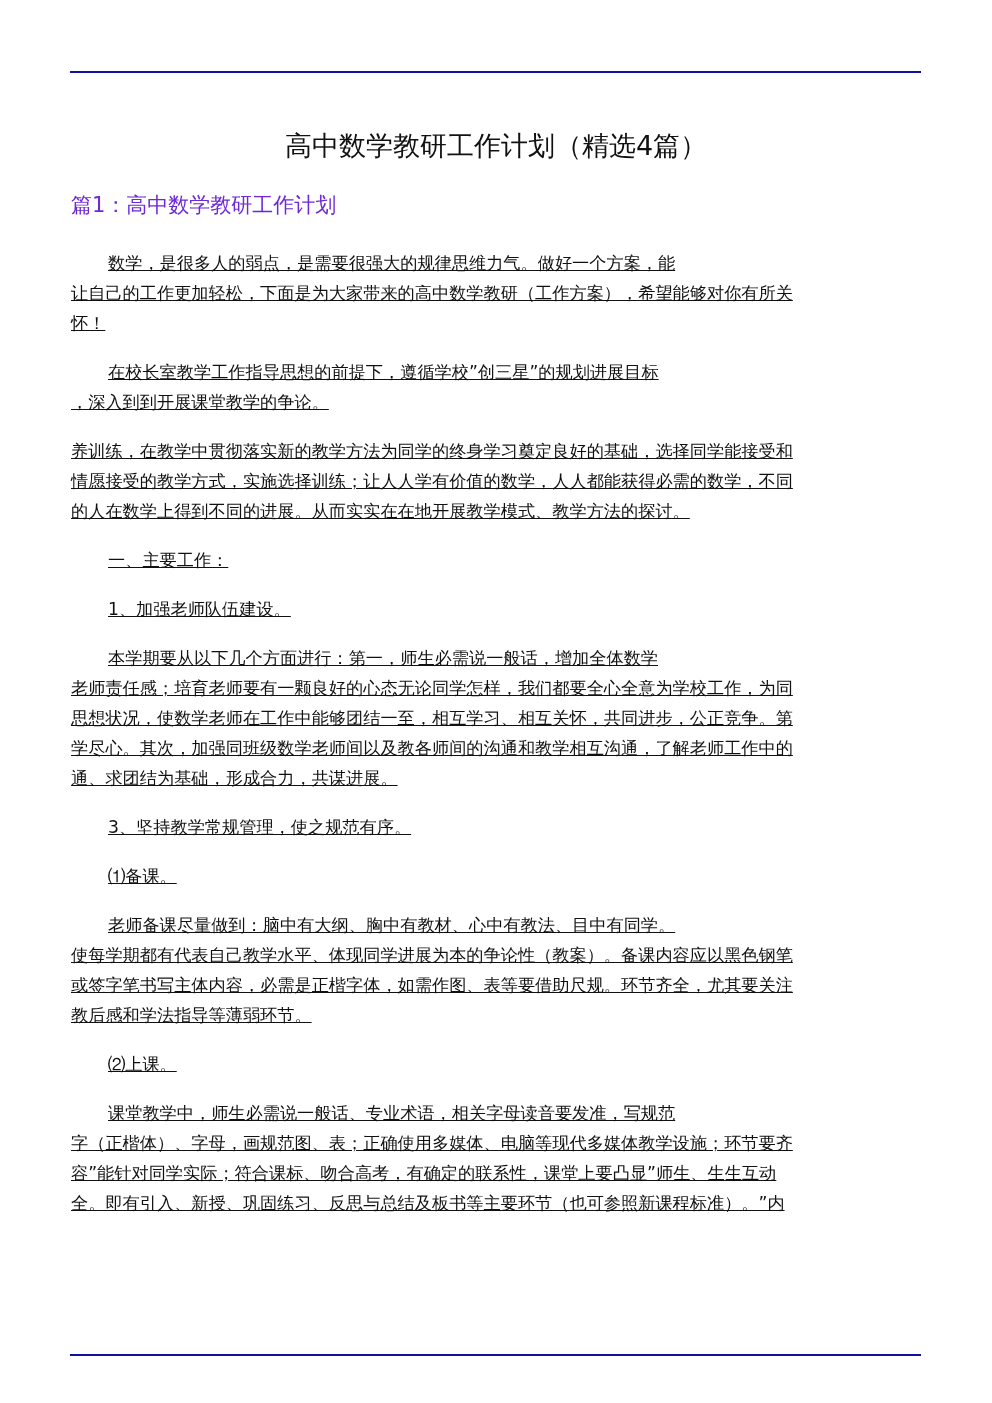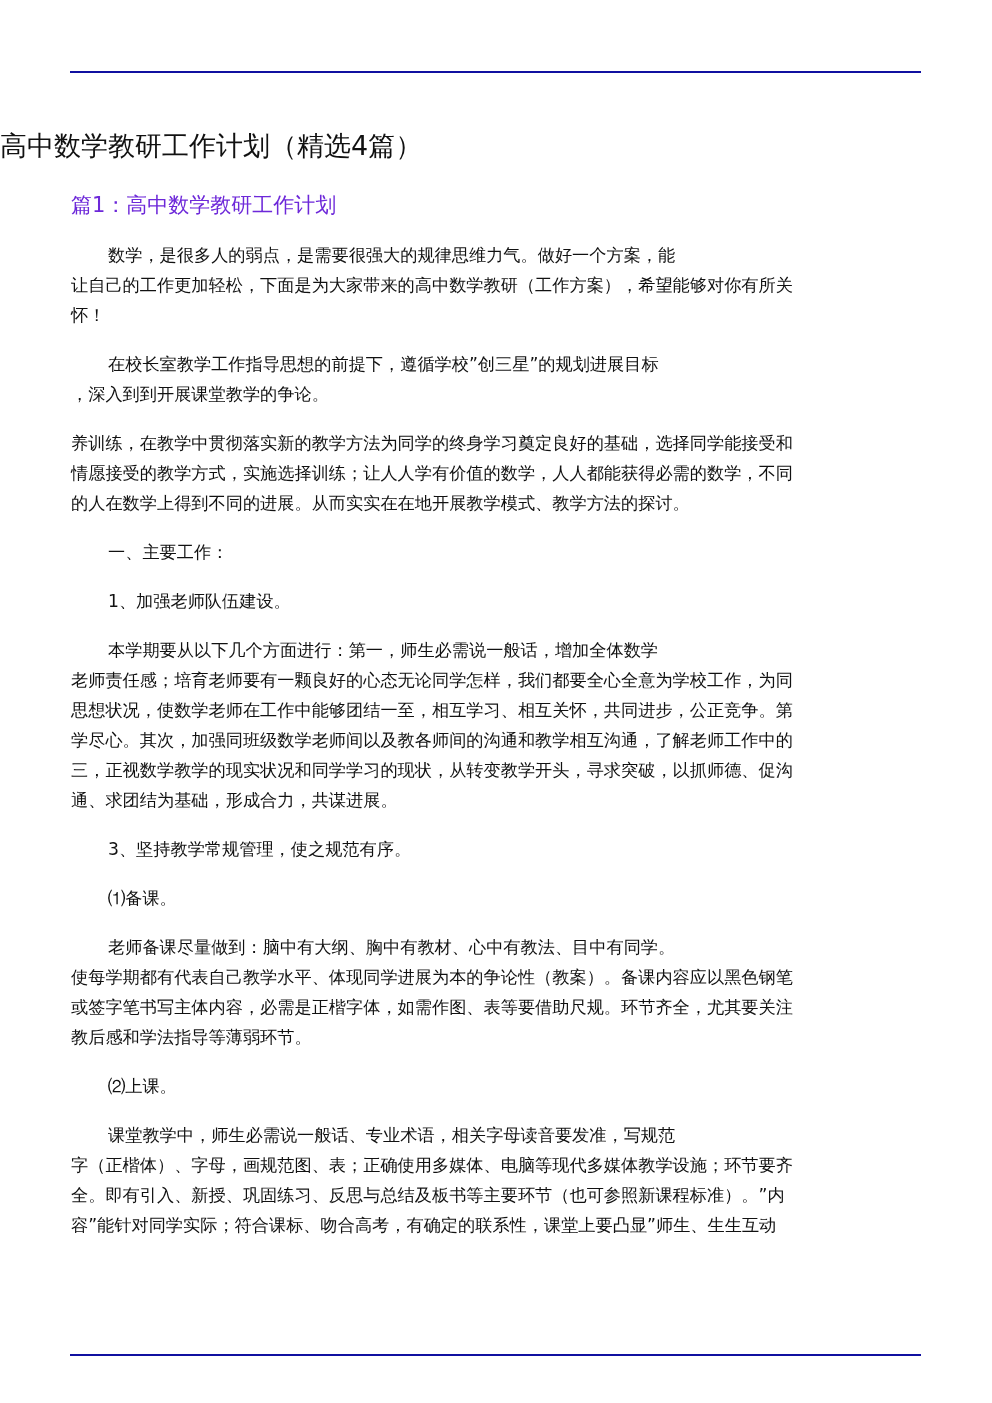--- a/index.html
+++ b/index.html
@@ -9,32 +9,32 @@
       color: #111111;
     }
     .rule {
       position: absolute; left: 70px; width: 851px; height: 2px;
       background: #1010a0;
     }
     .rule.top { top: 71px; }
     .rule.bottom { top: 1354px; }
     .title {
       position: absolute; top: 128px; left: 0; width: 992px;
-      text-align: left; font-size: 27px; color: #111;
+      text-align: center; font-size: 27px; color: #111;
       letter-spacing: 0px;
     }
     .section-heading {
       position: absolute; top: 191px; left: 71px;
       font-size: 21px; color: #6d28d9;
     }
     .content {
       position: absolute; top: 240px; left: 71px; width: 842px;
       font-size: 17.2px; line-height: 30px; color: #111;
     }
-    .para { margin: 0 0 19px 0; }
+    .para { margin: 8px 0 19px 0; text-decoration: underline; }
     .para .line { display: block; white-space: nowrap; }
     .para .line.first { padding-left: 37px; }
     .para.single .line { padding-left: 37px; }
     .page-num {
       position: absolute; top: 1424px; left: 825px;
       font-family: Liberation Sans, sans-serif;
       font-size: 17px; color: #e8141a;
     }
   </style>
 </head>
@@ -71,21 +71,20 @@
 
   <p class="para single">
     <span class="line">1、加强老师队伍建设。</span>
   </p>
 
   <p class="para">
     <span class="line first">本学期要从以下几个方面进行：第一，师生必需说一般话，增加全体数学</span>
     <span class="line">老师责任感；培育老师要有一颗良好的心态无论同学怎样，我们都要全心全意为学校工作，为同</span>
     <span class="line">思想状况，使数学老师在工作中能够团结一至，相互学习、相互关怀，共同进步，公正竞争。第</span>
     <span class="line">学尽心。其次，加强同班级数学老师间以及教各师间的沟通和教学相互沟通，了解老师工作中的</span>
-    <span class="line">三，正视数学教学的现实状况和同学学习的现状，从转变教学开头，寻求突破，以抓师德、促沟</span>
     <span class="line">通、求团结为基础，形成合力，共谋进展。</span>
   </p>
 
   <p class="para single">
     <span class="line">3、坚持教学常规管理，使之规范有序。</span>
   </p>
 
   <p class="para single">
     <span class="line">⑴备课。</span>
   </p>
@@ -97,20 +96,20 @@
     <span class="line">教后感和学法指导等薄弱环节。</span>
   </p>
 
   <p class="para single">
     <span class="line">⑵上课。</span>
   </p>
 
   <p class="para">
     <span class="line first">课堂教学中，师生必需说一般话、专业术语，相关字母读音要发准，写规范</span>
     <span class="line">字（正楷体）、字母，画规范图、表；正确使用多媒体、电脑等现代多媒体教学设施；环节要齐</span>
+    <span class="line">容”能针对同学实际；符合课标、吻合高考，有确定的联系性，课堂上要凸显”师生、生生互动</span>
     <span class="line">全。即有引入、新授、巩固练习、反思与总结及板书等主要环节（也可参照新课程标准）。”内</span>
-    <span class="line">容”能针对同学实际；符合课标、吻合高考，有确定的联系性，课堂上要凸显”师生、生生互动</span>
   </p>
 </div>
 
 <div class="rule bottom"></div>
 
 <div class="page-num">1 / 12</div>
 
 </body></html>

